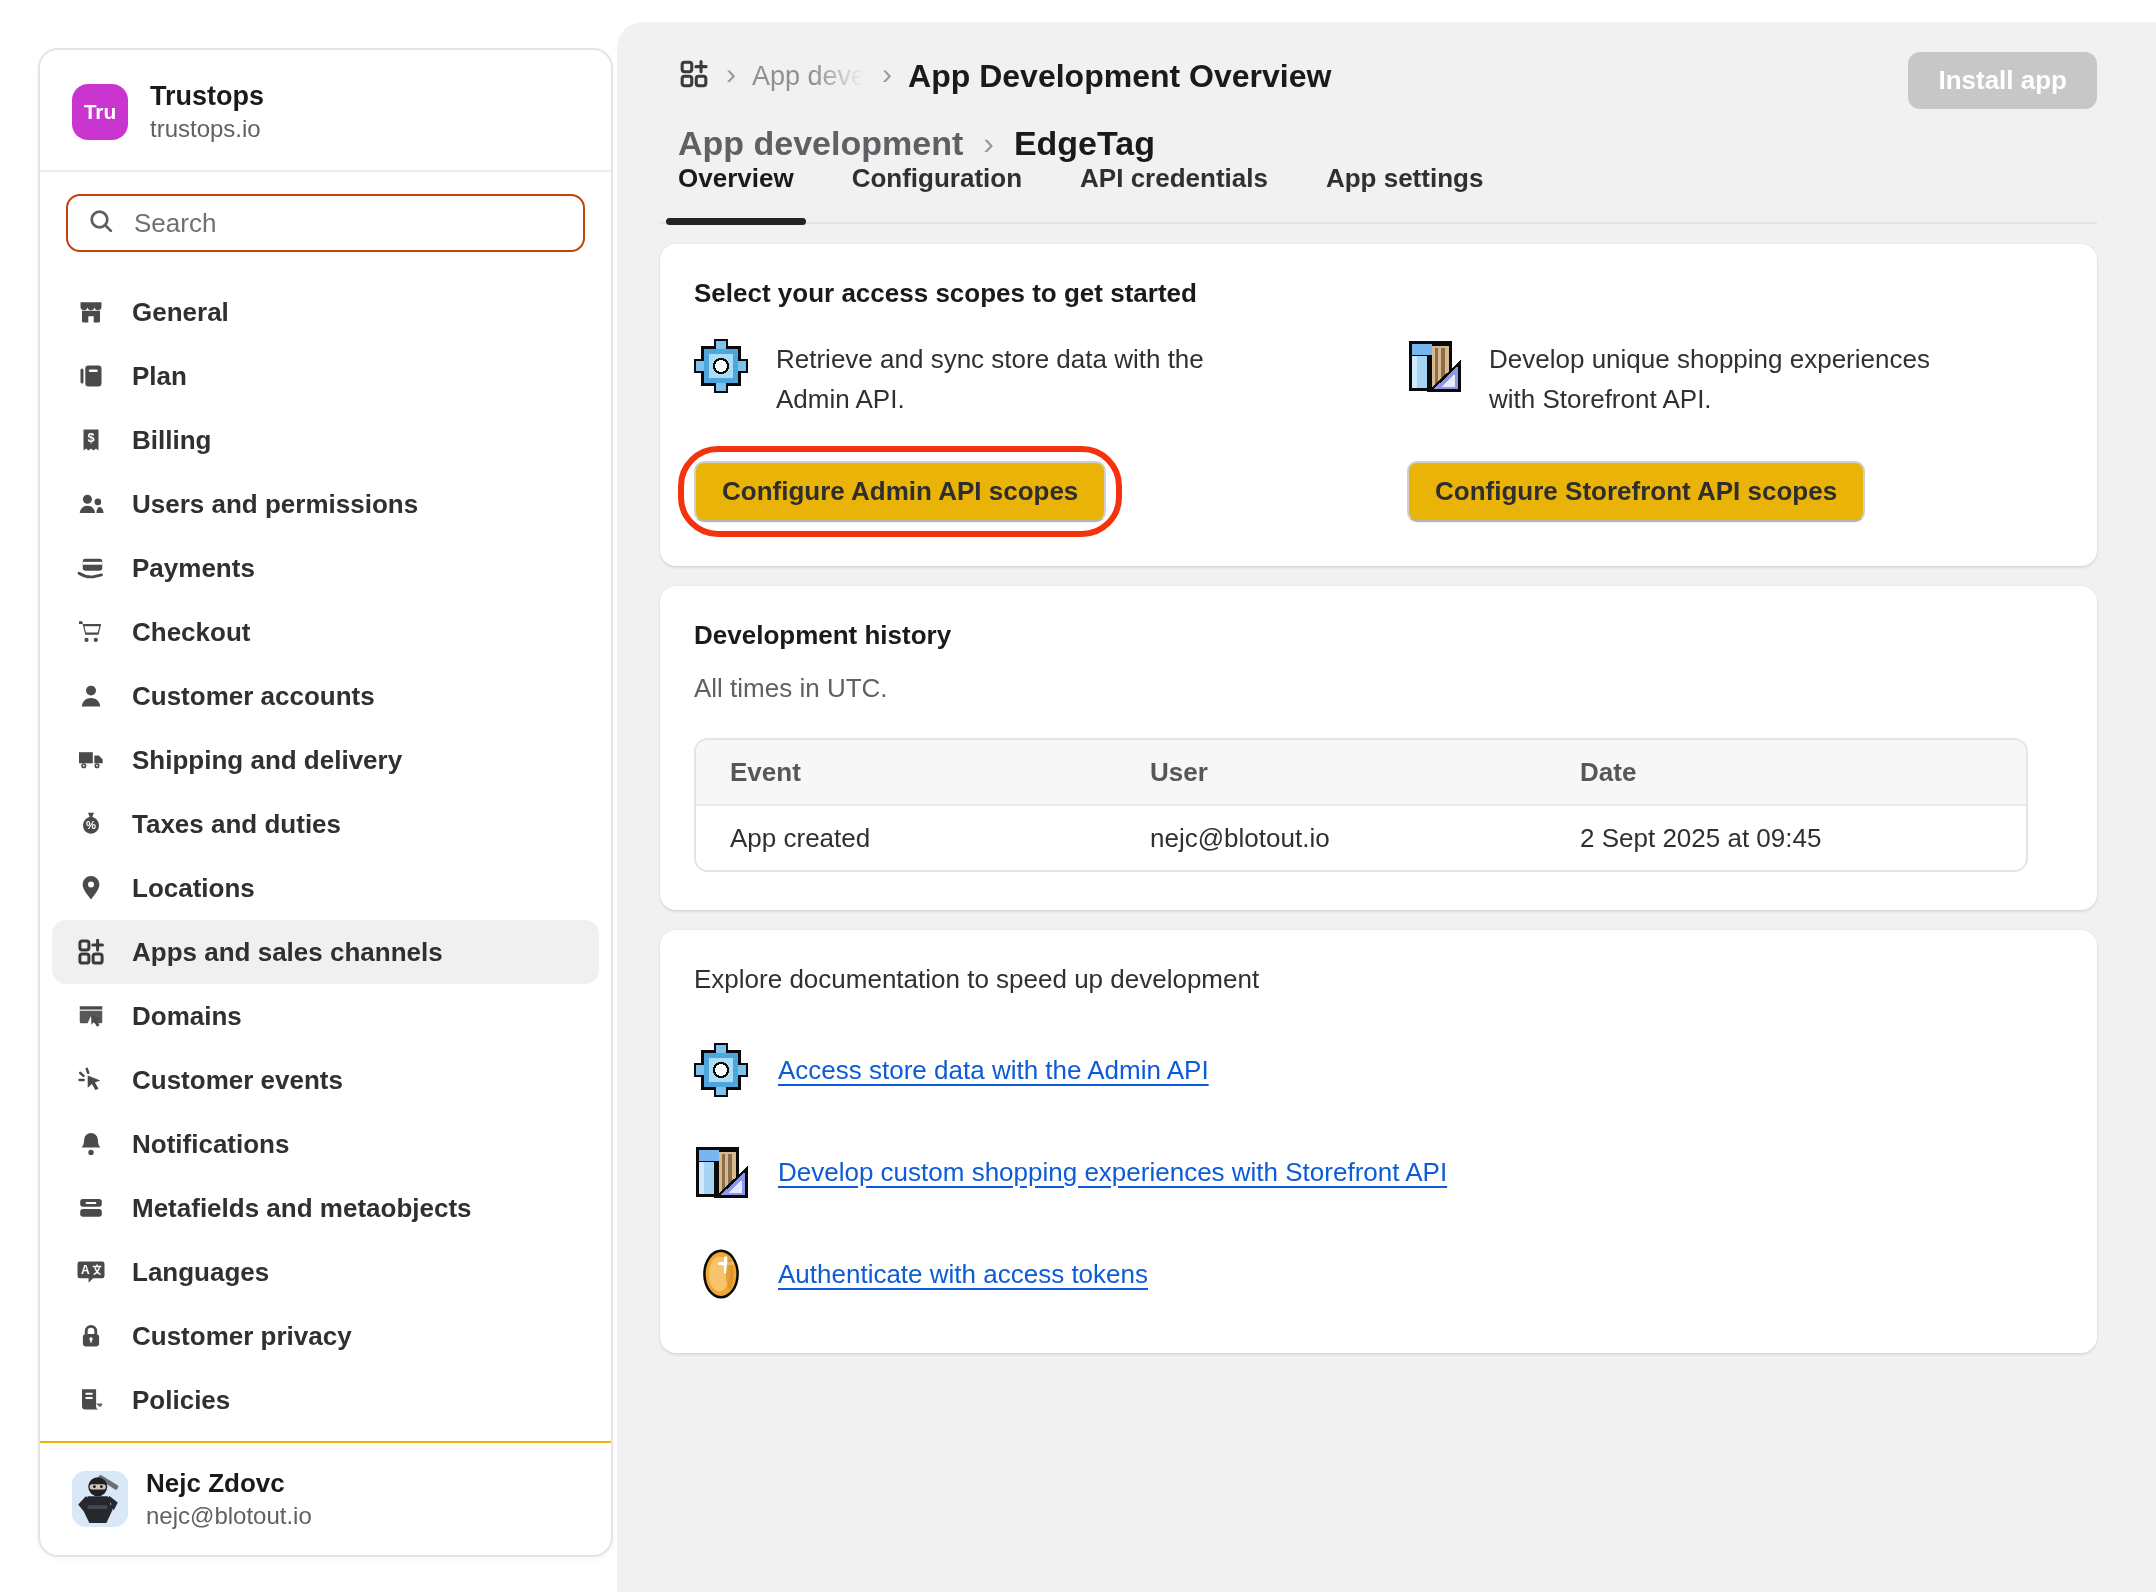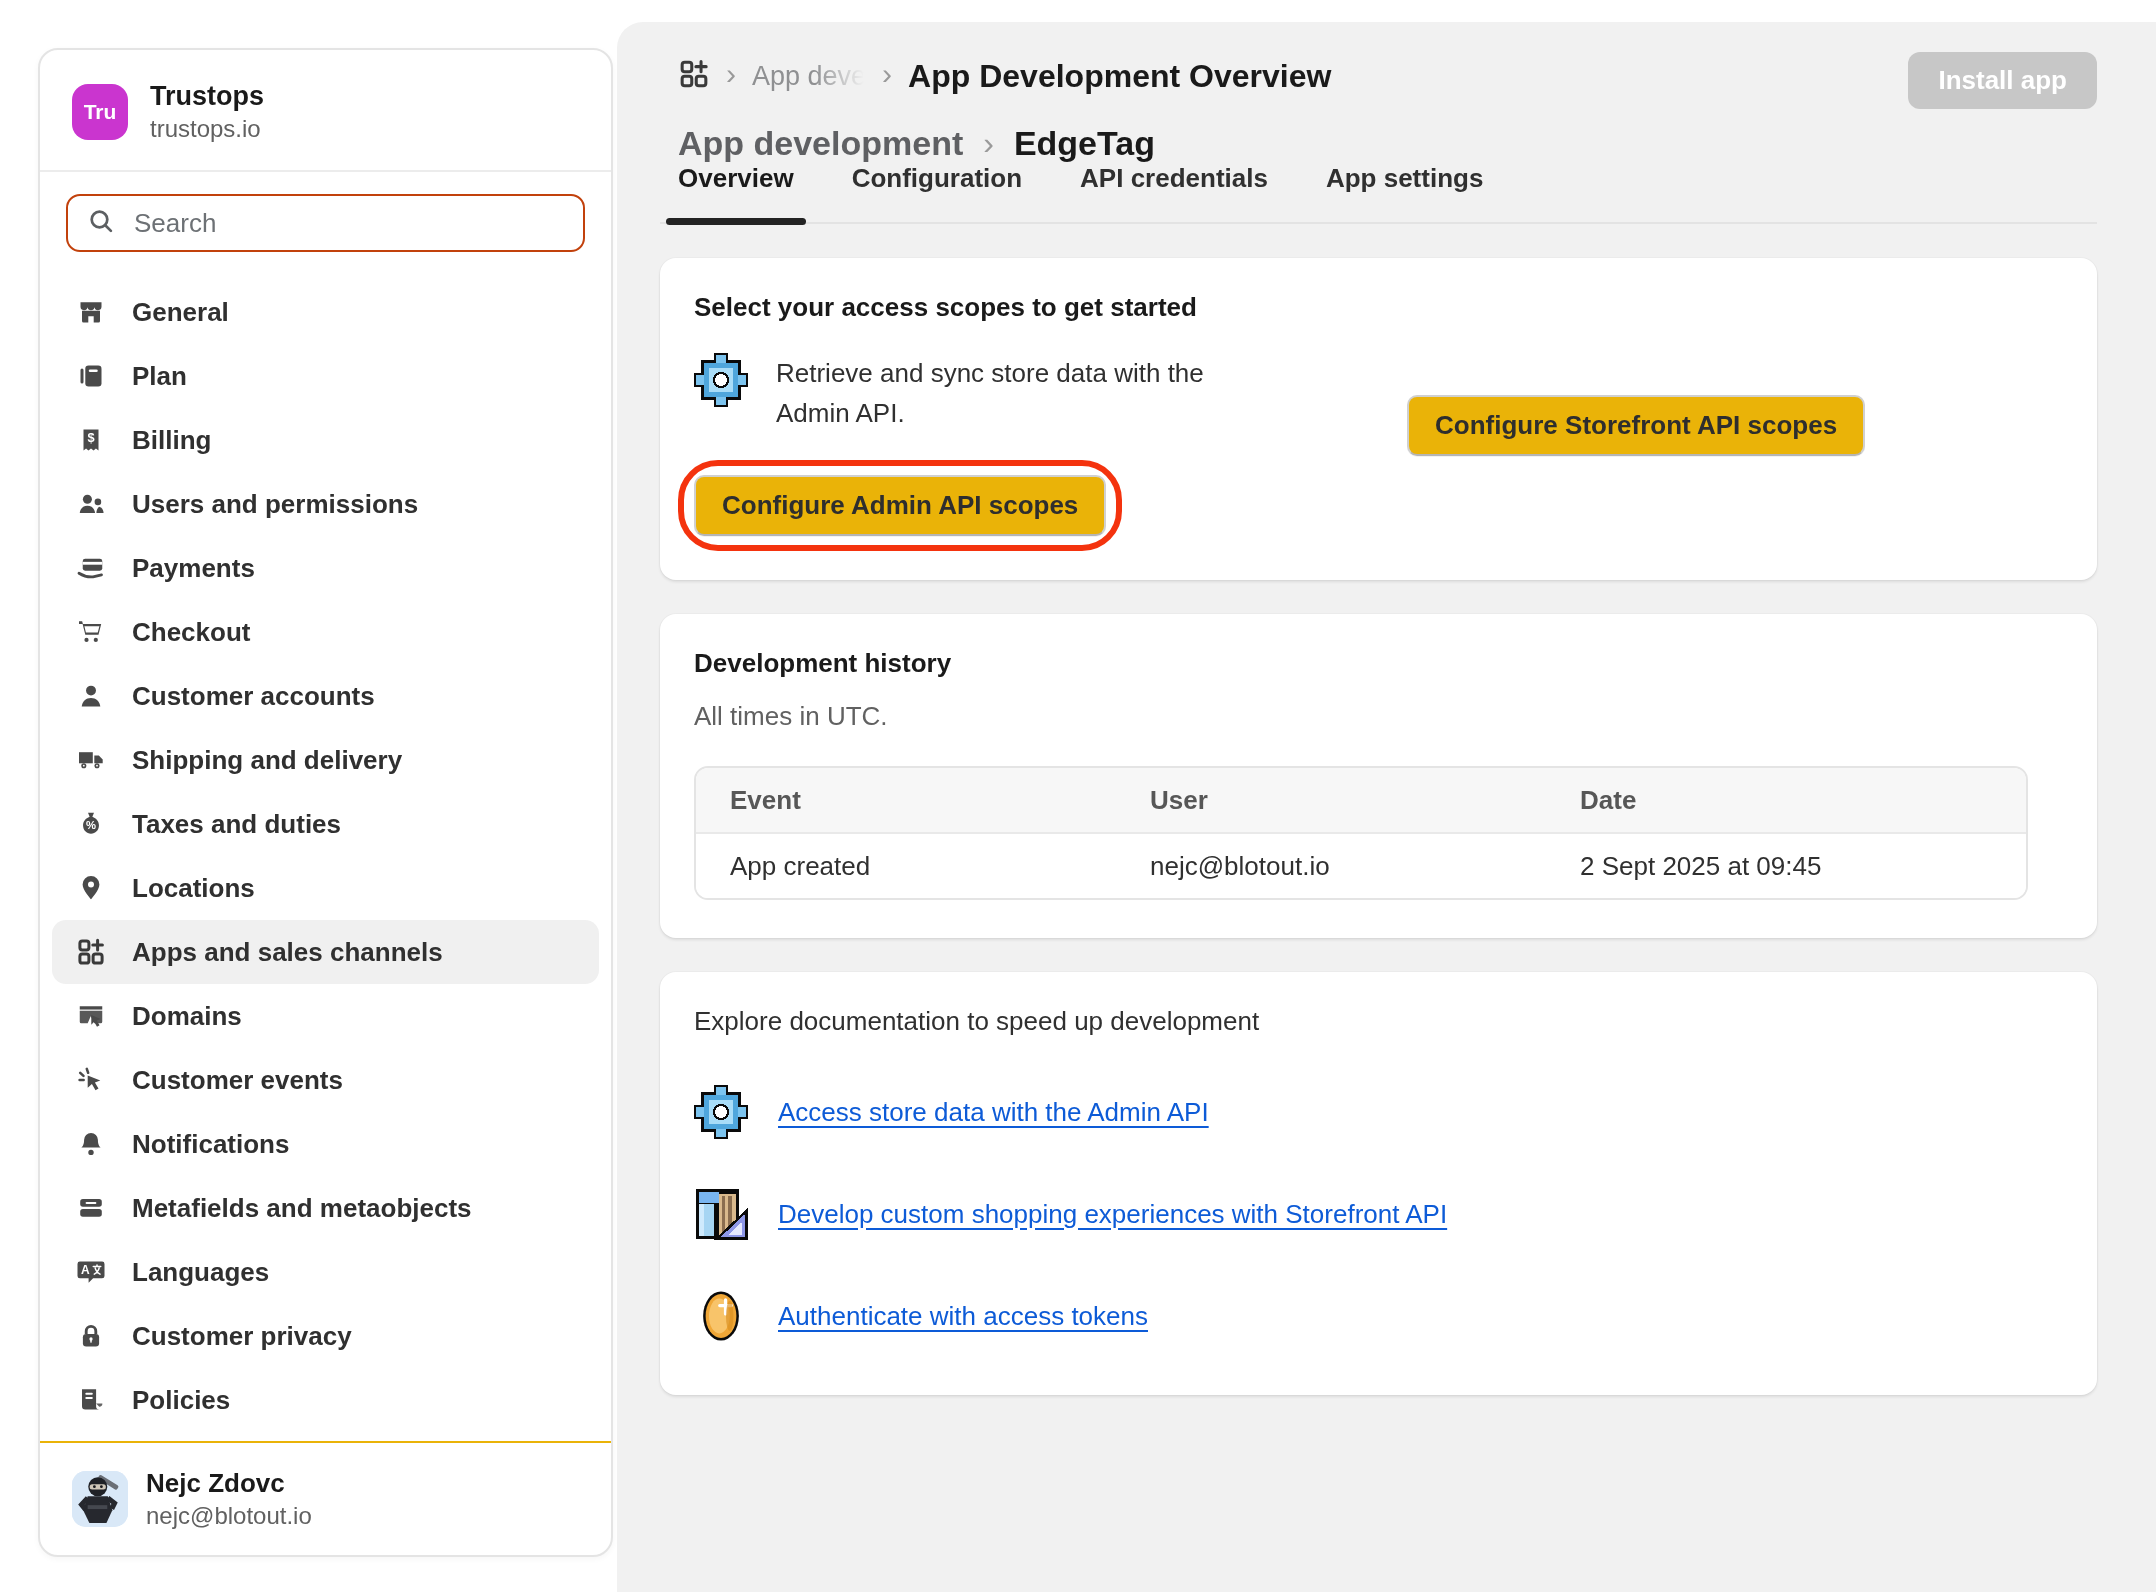--- a/index.html
+++ b/index.html
@@ -75,21 +75,21 @@
   .page-sep{color:#9a9a9a;font-size:32px;}
   .page-title{font-size:34px;font-weight:700;color:#1a1a1a;}
   .tabs{display:flex;gap:58px;padding-left:18px;position:relative;}
   .tab{font-size:26px;font-weight:600;color:#303030;position:relative;padding-bottom:28px;cursor:pointer;}
   .tab.active{color:#1a1a1a;}
   .tab.active::after{
     content:"";position:absolute;left:-12px;right:-12px;bottom:-3px;height:7px;border-radius:4px;background:#232323;
   }
   .tabs-divider{height:2px;background:#e3e3e3;margin-top:0;}
   .card{
-    background:#fff;border-radius:16px;margin-top:34px;
+    background:#fff;border-radius:16px;margin-top:20px;
     box-shadow:0 2px 3px rgba(0,0,0,.09),0 0 0 1px rgba(0,0,0,.025);
     padding:34px 34px 38px;box-sizing:border-box;
   }
   .card-title{font-size:26px;font-weight:700;color:#1a1a1a;}
   .scope-grid{display:grid;grid-template-columns:1.02fr 1fr;column-gap:44px;margin-top:30px;}
   .scope-desc-row{display:flex;gap:28px;align-items:flex-start;}
   .pix-icon{width:54px;height:54px;flex:none;}
   .scope-desc{font-size:26px;line-height:40px;color:#303030;max-width:450px;}
   .scope-btn-row{margin-top:42px;}
   .btn{
@@ -396,20 +396,36 @@
           <div class="scope-desc">Retrieve and sync store data with the Admin API.</div>
         </div>
         <div class="scope-btn-row">
           <span class="btn-wrap">
             <button class="btn">Configure Admin API scopes</button>
             <span class="annotation-ring"></span>
           </span>
         </div>
       </div>
       <div>
+        <div class="scope-desc-row">
+          <span class="pix-icon"><svg width="54" height="54" viewBox="0 0 13 13">
+                <g shape-rendering="crispEdges">
+                  <rect x="0.5" y="0.5" width="10.4" height="12" fill="#0a0a0a"></rect>
+                  <rect x="1.3" y="1.2" width="4.6" height="2.6" fill="#79b5f0"></rect>
+                  <rect x="5.9" y="1.8" width="4.2" height="9.9" fill="#d9b98c"></rect>
+                  <rect x="6.7" y="2.2" width="0.8" height="9" fill="#8a6d4f"></rect>
+                  <rect x="8.3" y="2.2" width="0.8" height="9" fill="#8a6d4f"></rect>
+                  <rect x="1.3" y="4" width="3.4" height="7.7" fill="#a6d5f3"></rect>
+                  <rect x="1.3" y="4" width="1.1" height="7.7" fill="#cfeafd"></rect>
+                  <polygon points="5.6,12.4 12.6,12.4 12.6,5.8" fill="#8e97e8" stroke="#0a0a0a" stroke-width="0.6"></polygon>
+                  <polygon points="8.2,11.6 11.6,11.6 11.6,8.4" fill="#e6e9ff"></polygon>
+                </g>
+              </svg></span>
+          <div class="scope-desc">Develop unique shopping experiences with Storefront API.</div>
+        </div>
         <div class="scope-btn-row">
           <button class="btn">Configure Storefront API scopes</button>
         </div>
       </div>
     </div>
   </div>
 
   <div class="card">
     <div class="card-title">Development history</div>
     <div class="card-subtitle">All times in UTC.</div>

